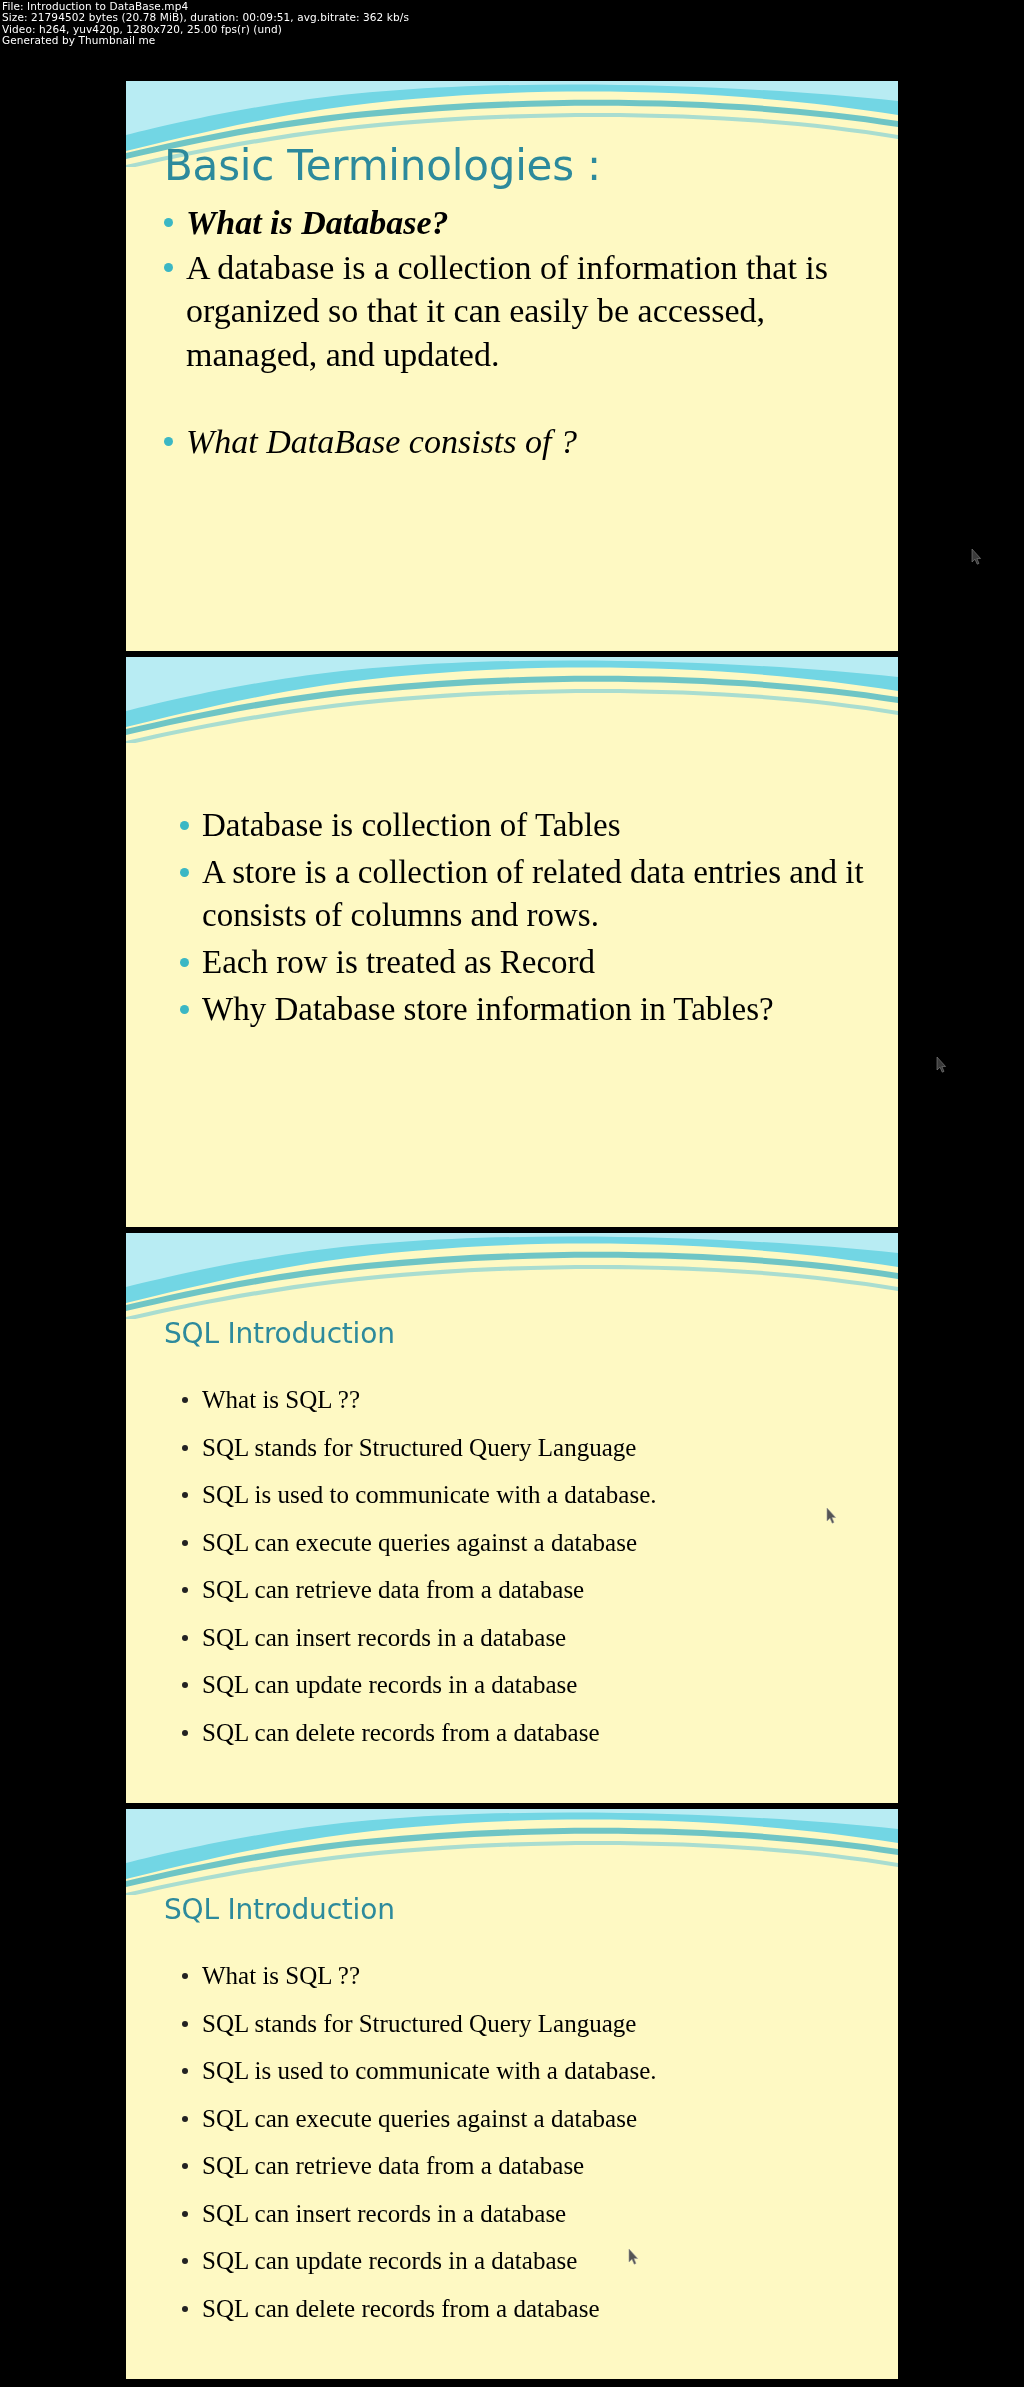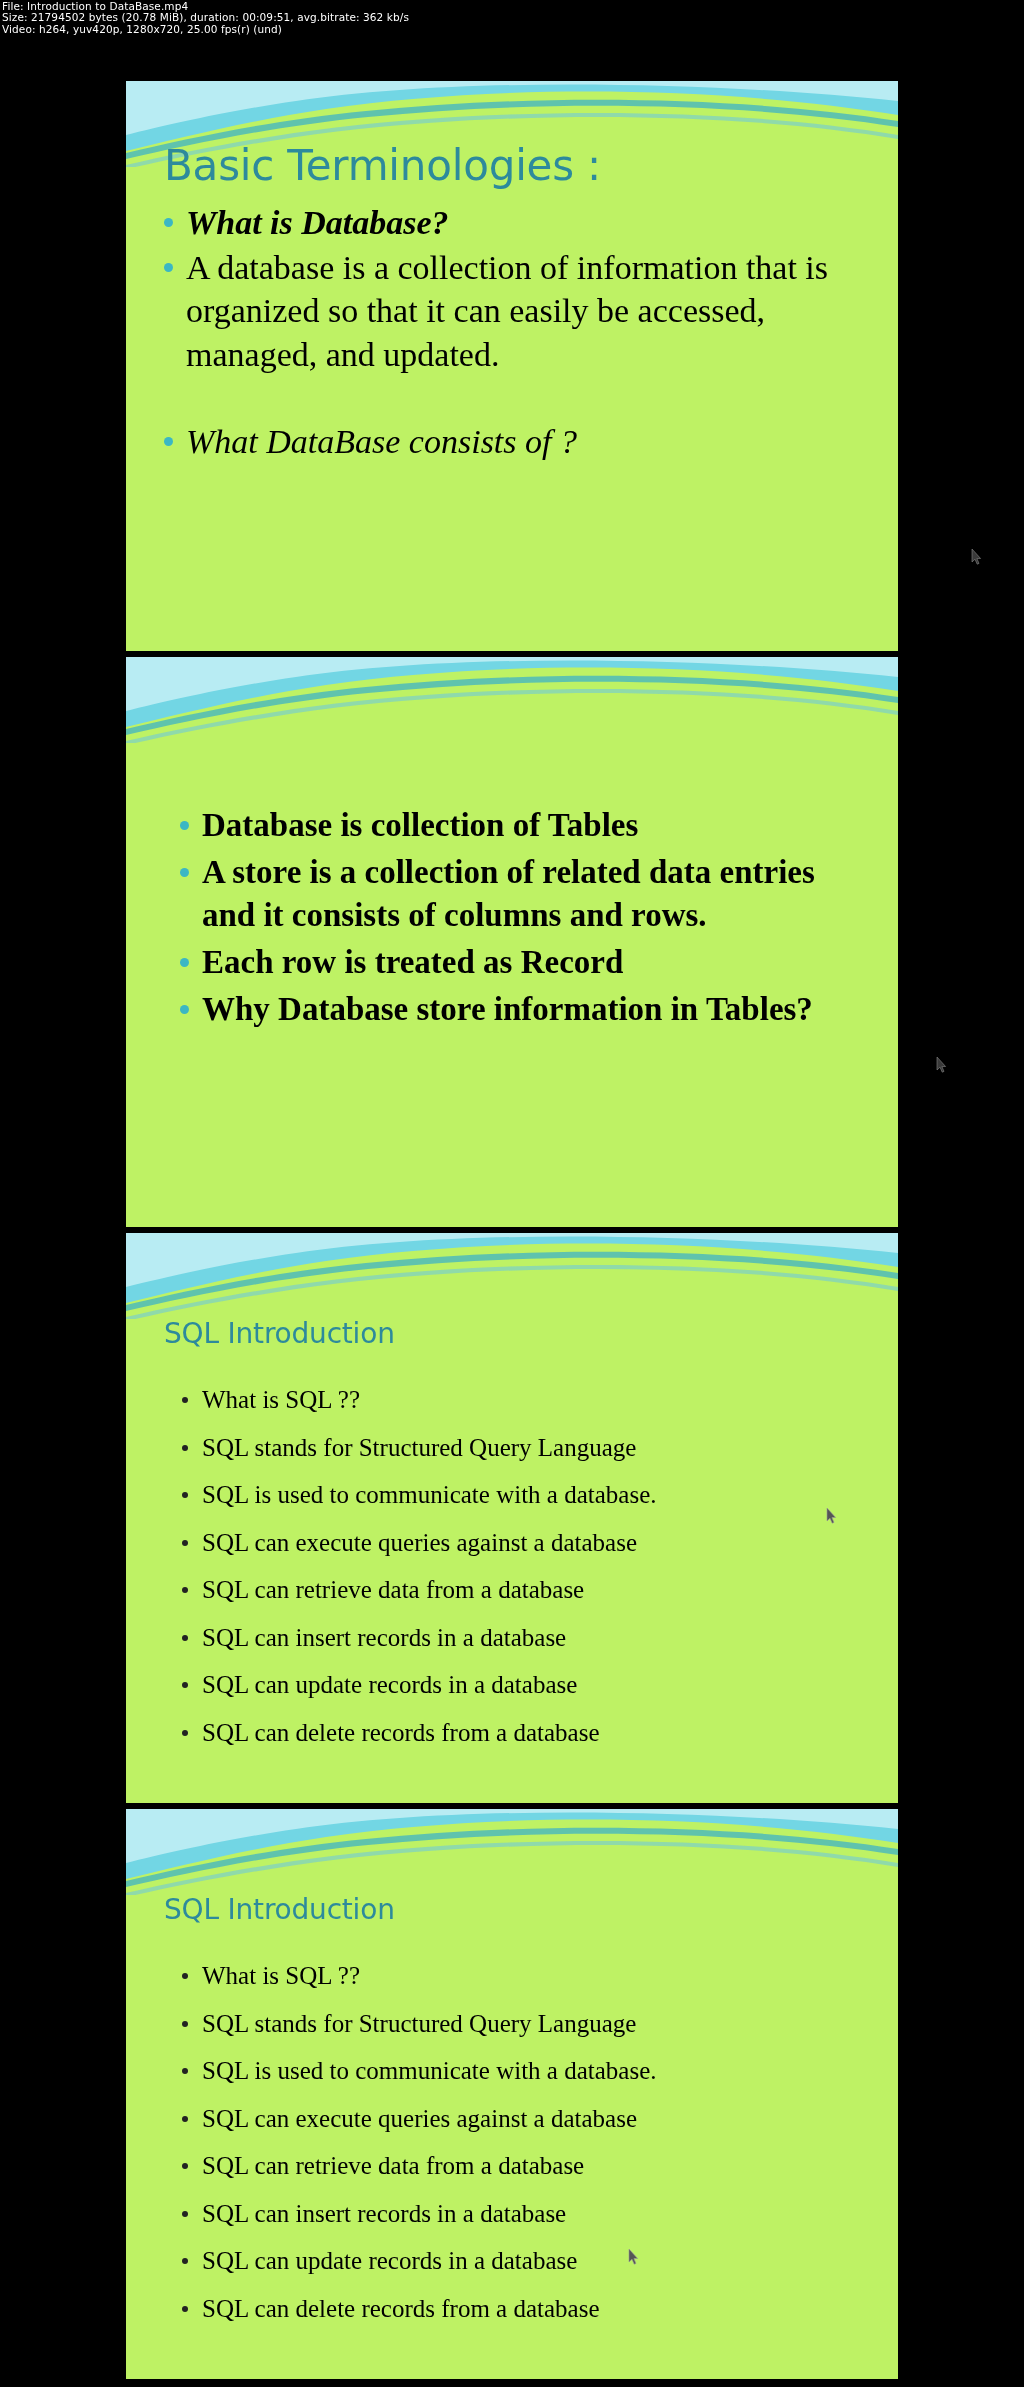--- a/index.html
+++ b/index.html
@@ -42,21 +42,21 @@
   .thumb-wrap {
     position: relative;
     width: 772px;
     height: 570px;
     margin-bottom: 6px;
     background: #000;
   }
   .slide {
     position: absolute;
     inset: 0;
-    background: #bef264;
+    background: #fef9c3;
     overflow: hidden;
   }
 
   
   .wave {
     position: absolute;
     top: 0; left: 0;
     width: 100%;
     height: 86px;
     overflow: hidden;
@@ -104,21 +104,21 @@
 
   
   .s1 .slide-title { position: absolute; top: 60px; left: 38px; }
   .s1 ul { position: absolute; top: 120px; left: 34px; right: 26px; }
   .s1 li { font-size: 34px; line-height: 1.27; margin-bottom: 2px; }
   .s1 li::before { top: 17px; }
   .s1 li.gap { margin-top: 44px; }
 
   
   .s2 ul { position: absolute; top: 147px; left: 50px; right: 26px; }
-  .s2 li { font-size: 33px; line-height: 1.3; margin-bottom: 4px; font-weight: bold; }
+  .s2 li { font-size: 33px; line-height: 1.3; margin-bottom: 4px; }
   .s2 li::before { top: 17px; }
 
   
   .s3 .slide-title { position: absolute; top: 84px; left: 38px; }
   .s3 ul { position: absolute; top: 152px; left: 50px; right: 26px; }
   .s3 li { font-size: 25px; line-height: 1.18; margin-bottom: 18px; }
   .s3 li::before { top: 12px; }
 
   
   .timestamp {
@@ -140,20 +140,21 @@
 </style>
 </head>
 <body>
 
 <div id="sheet">
 
   <div class="meta">
     <div>File: Introduction to DataBase.mp4</div>
     <div>Size: 21794502 bytes (20.78 MiB), duration: 00:09:51, avg.bitrate: 362 kb/s</div>
     <div>Video: h264, yuv420p, 1280x720, 25.00 fps(r) (und)</div>
+    <div>Generated by Thumbnail me</div>
   </div>
 
   <div class="thumbs">
 
     <div class="thumb-wrap">
       <div class="slide s1">
         <div class="wave">
           <svg viewBox="0 0 772 86" preserveAspectRatio="none">
             <path d="M0,0 L772,0 L772,34 C600,6 380,2 200,28 C120,40 50,58 0,70 Z" fill="#72d6e4"></path>
             <path d="M0,0 L772,0 L772,20 C580,0 330,-4 170,20 C100,30 40,44 0,54 Z" fill="#b8ecf3"></path>

